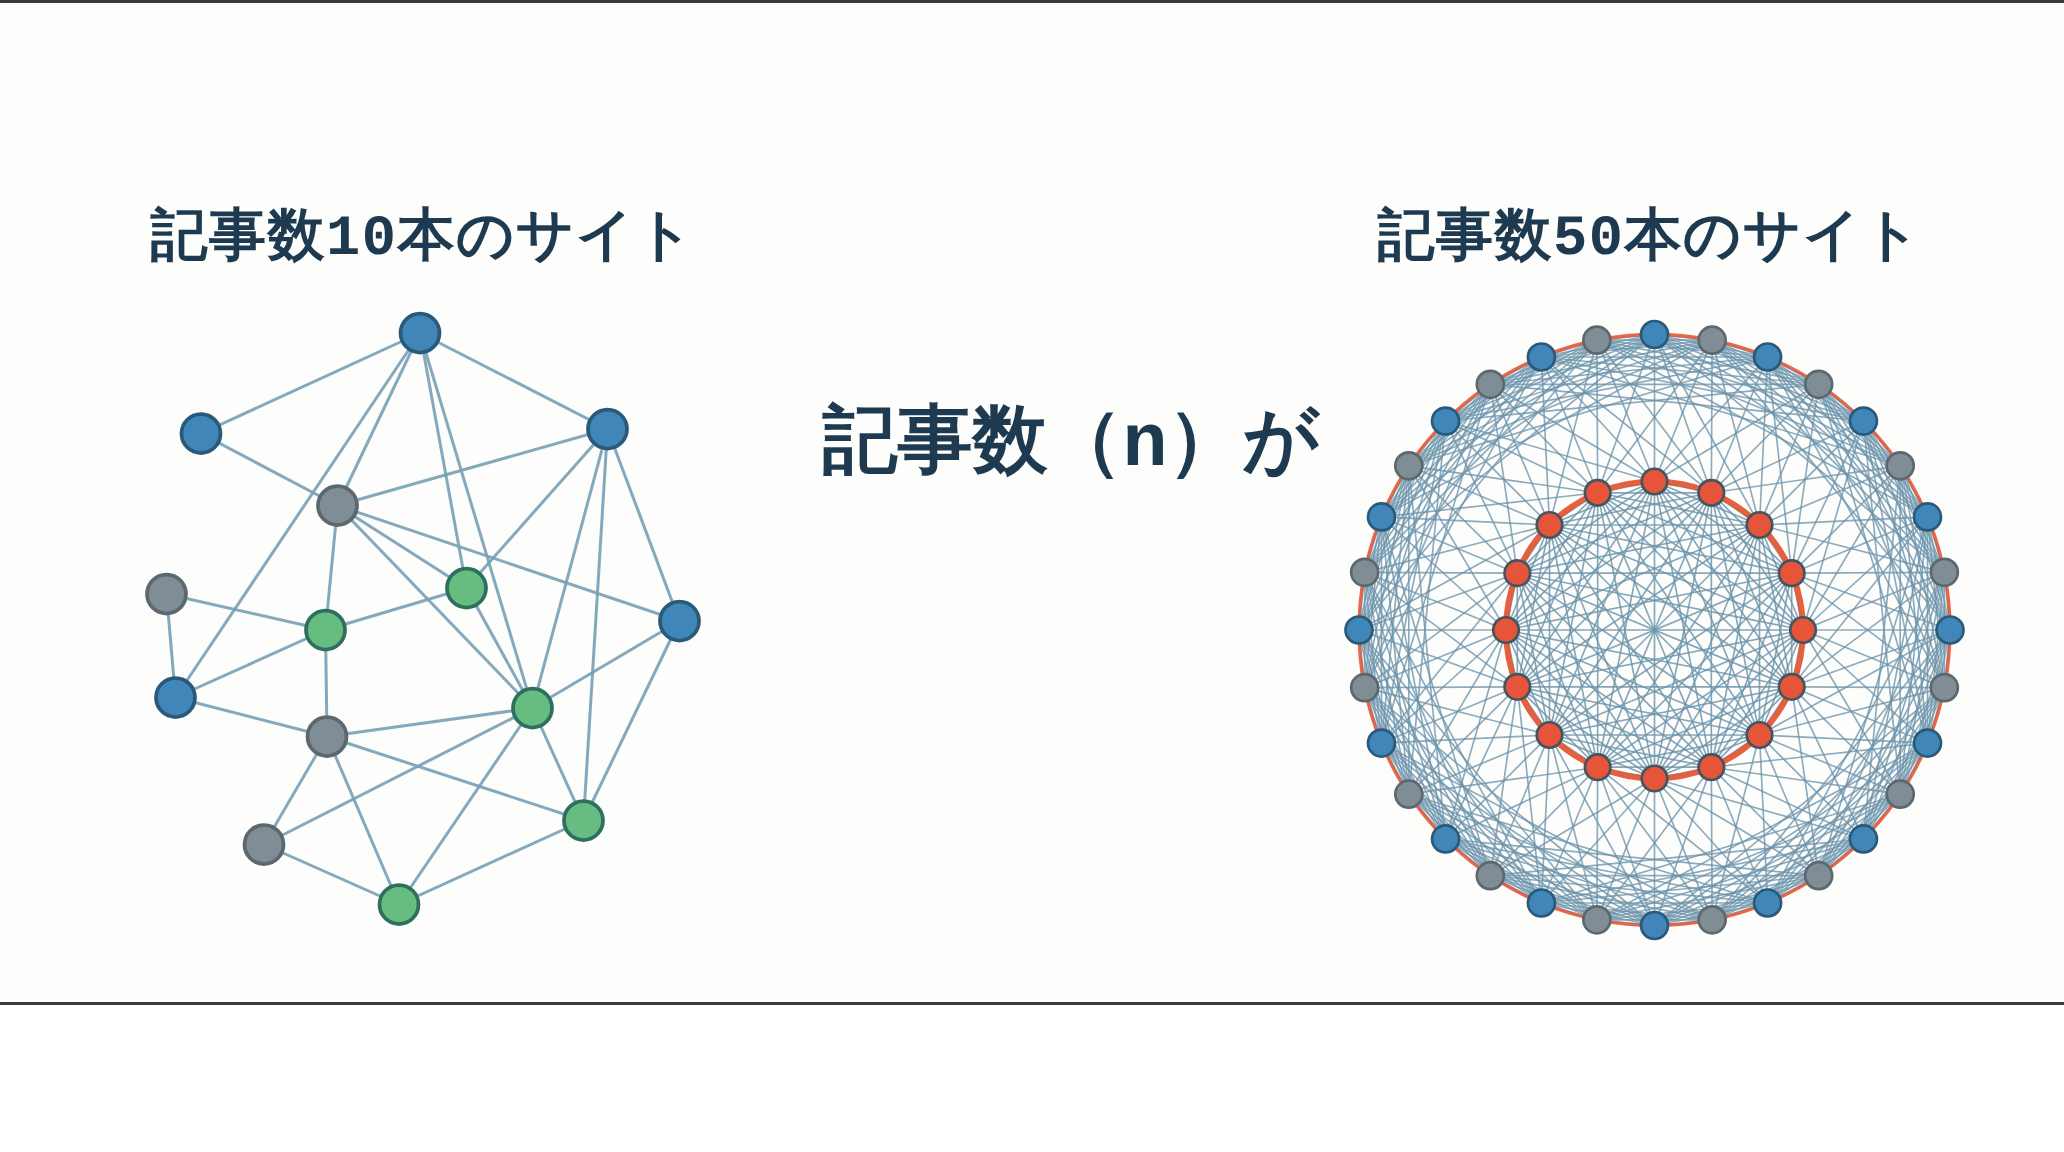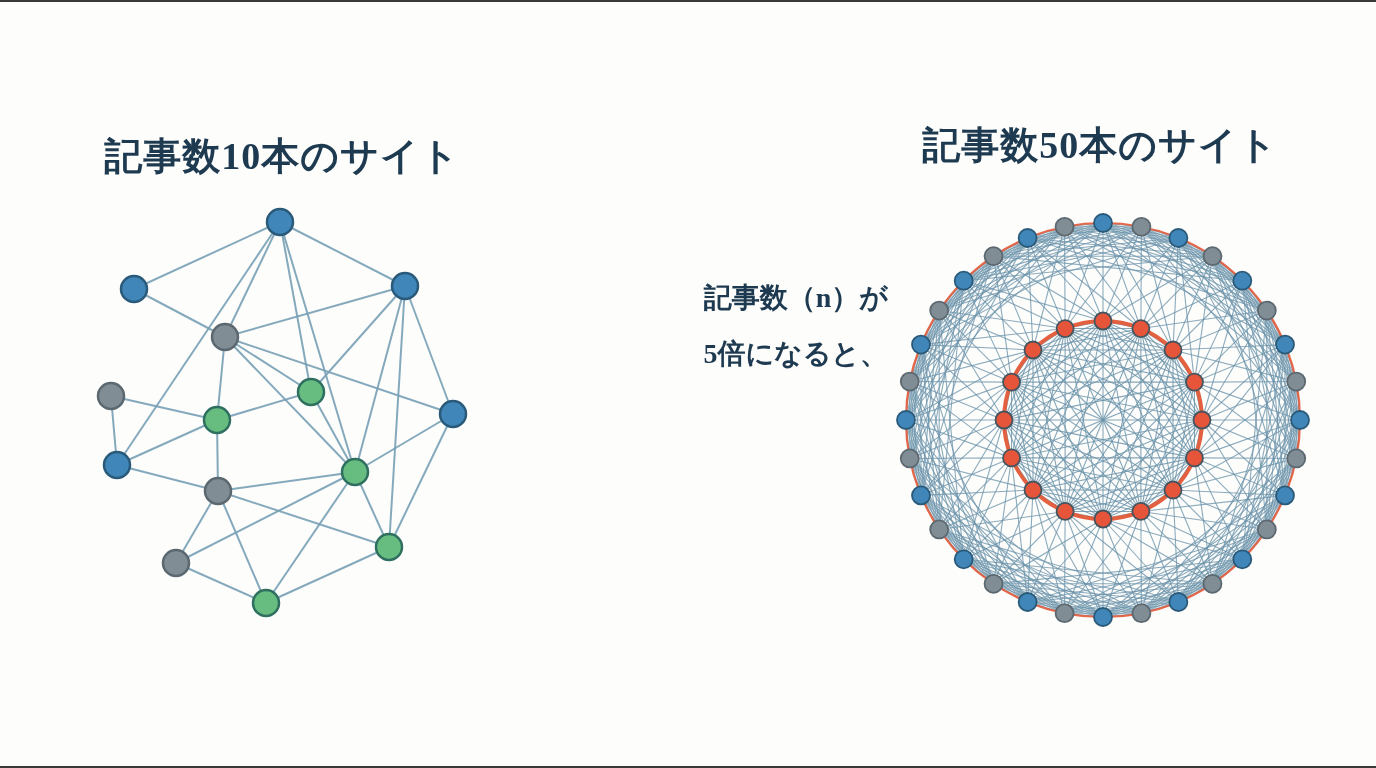--- a/index.html
+++ b/index.html
@@ -1,32 +1,32 @@
 <!DOCTYPE html>
 <html style="--bg: #fdfdfc; --frame: #161616; --ink: #1e3a50;"><head>
 <meta charset="utf-8">
 <style>
   html,body{margin:0;padding:0;background:#ffffff;}
   .canvas{
-    position:relative;width:1376px;height:768px;overflow:hidden;
+    position:relative;width:1376px;height:670px;overflow:hidden;
     background:var(--bg,#fdfdfc);
-    font-family:Liberation Serif, serif;
+    font-family:Liberation Mono, monospace;
   }
   .frame-line{position:absolute;left:0;width:1376px;height:2px;background:var(--frame,#161616);opacity:.85;}
   .frame-top{top:0;}
   .frame-bottom{bottom:0;}
   .graph-layer{position:absolute;left:0;top:0;}
   .title{
     position:absolute;font-size:38px;font-weight:700;letter-spacing:1px;
     color:var(--ink,#1e3a50);text-align:center;white-space:nowrap;
   }
   .caption{
-    position:absolute;left:492px;top:270px;width:396px;
-    font-size:28px;font-weight:700;line-height:56px;
-    color:var(--ink,#1e3a50);text-align:right;
+    position:absolute;left:516px;top:270px;width:396px;
+    font-size:50px;font-weight:700;line-height:56px;
+    color:var(--ink,#1e3a50);text-align:center;
   }
   .caption-line{white-space:nowrap;}
 </style>
 </head>
 <body>
 
 <div class="canvas">
 
   <div class="frame-line frame-top"></div>
 
@@ -610,22 +610,21 @@
           <circle cx="1004" cy="420" r="8.5" fill="#e6543a" stroke="#44555f" stroke-width="1.8"></circle>
           <circle cx="1011.5359262813827" cy="382.1143401958561" r="8.5" fill="#e6543a" stroke="#44555f" stroke-width="1.8"></circle>
           <circle cx="1032.9964286625318" cy="349.9964286625318" r="8.5" fill="#e6543a" stroke="#44555f" stroke-width="1.8"></circle>
           <circle cx="1065.1143401958561" cy="328.5359262813826" r="8.5" fill="#e6543a" stroke="#44555f" stroke-width="1.8"></circle>
         </g>
       </g>
     </svg>
 
   <div class="title" style="left:62px;top:131px;width:440px;">記事数10本のサイト</div>
 
-  <div class="title" style="left:880px;top:120px;width:440px;">記事数50本のサイト</div>
+  <div class="title" style="left:880px;top:131px;width:440px;">記事数50本のサイト</div>
 
   <div class="caption">
     <div class="caption-line">記事数（n）が</div>
-    <div class="caption-line">5倍になると、</div>
   </div>
 
   <div class="frame-line frame-bottom"></div>
 
 </div>
 
 </body></html>

